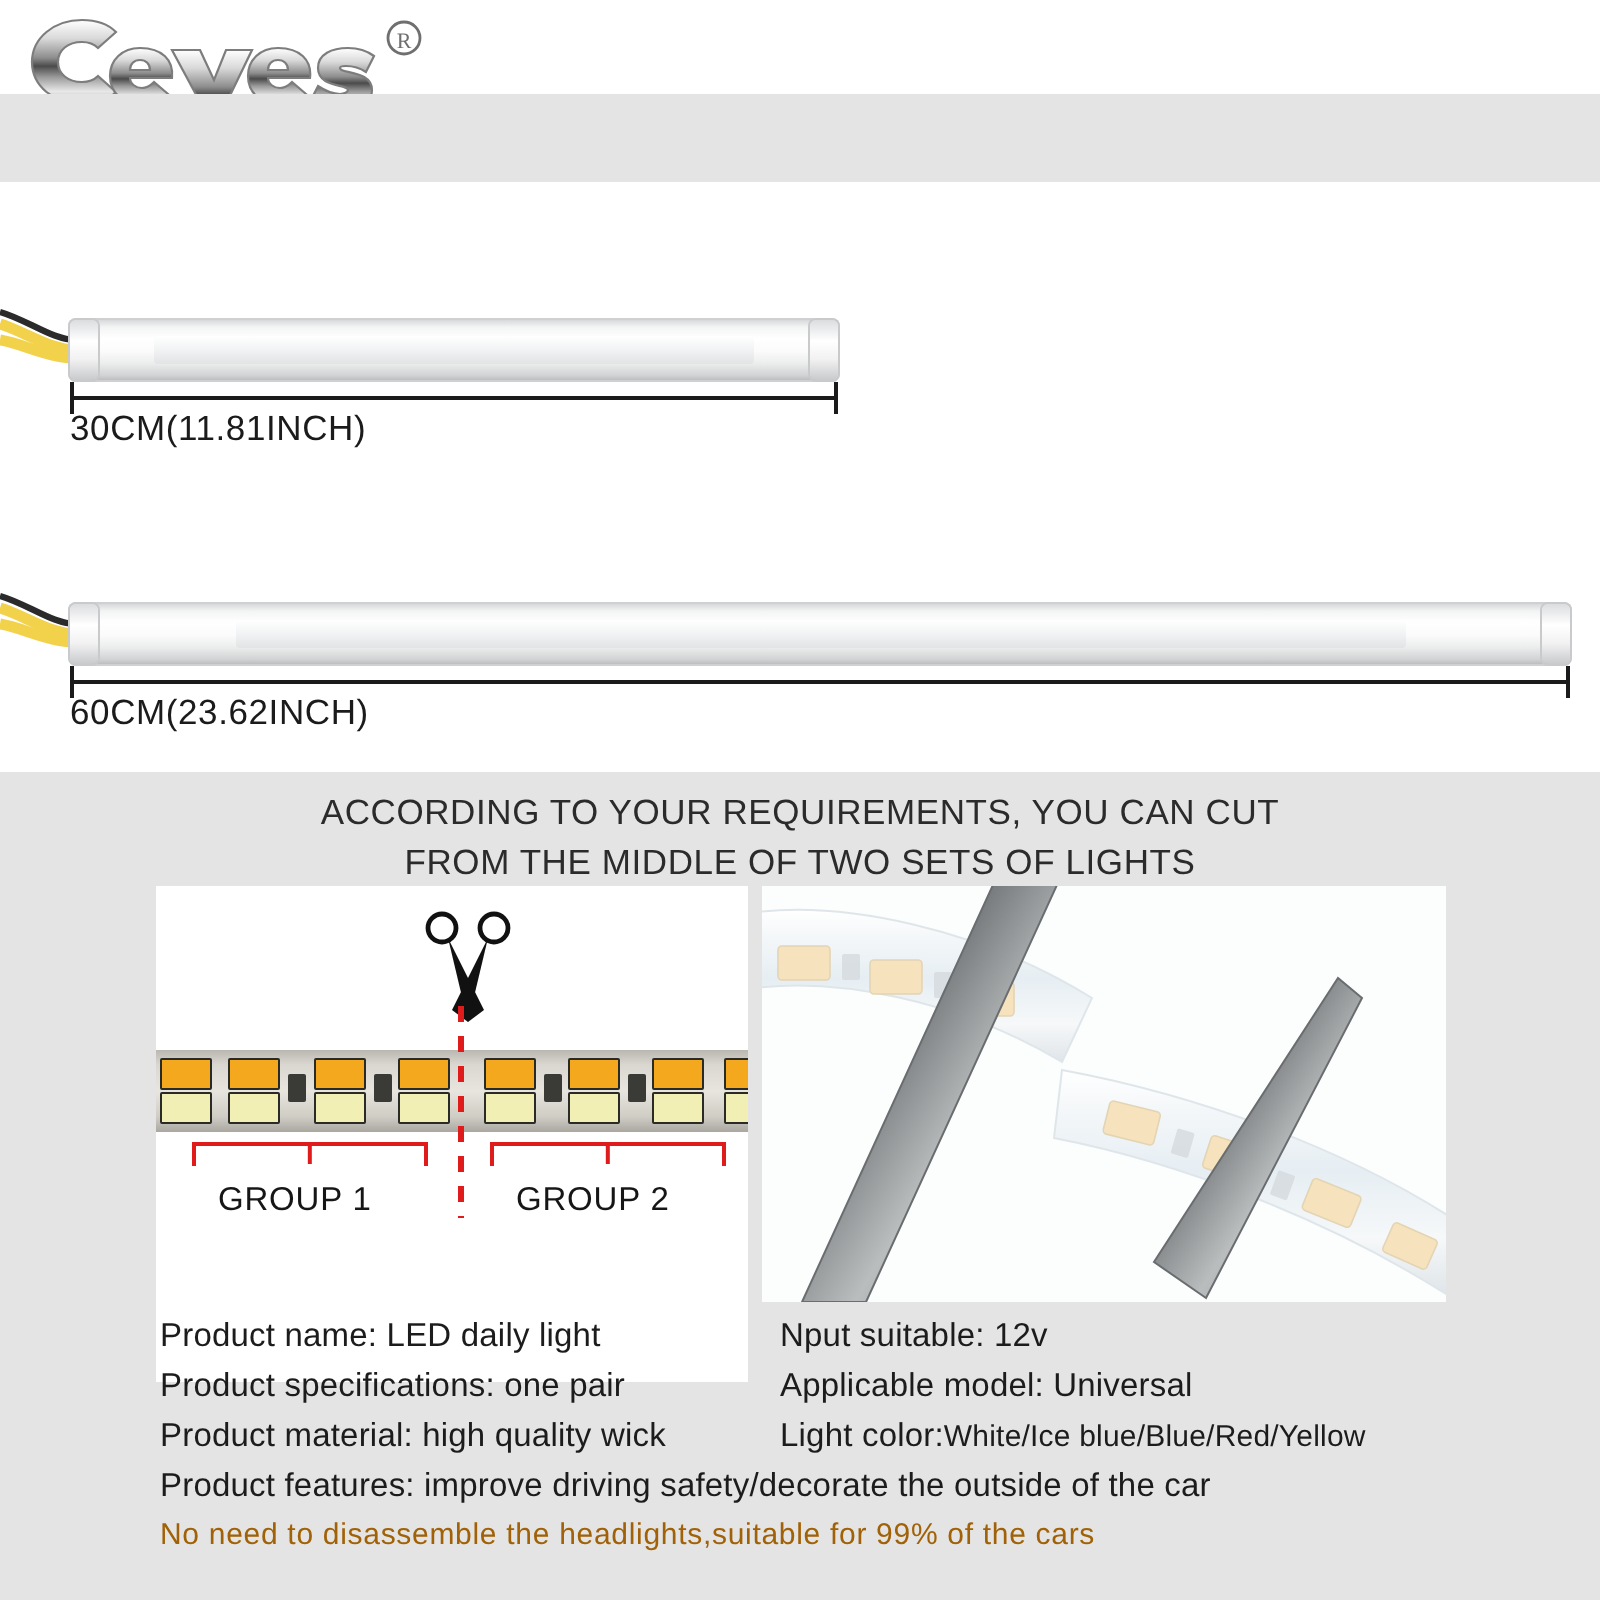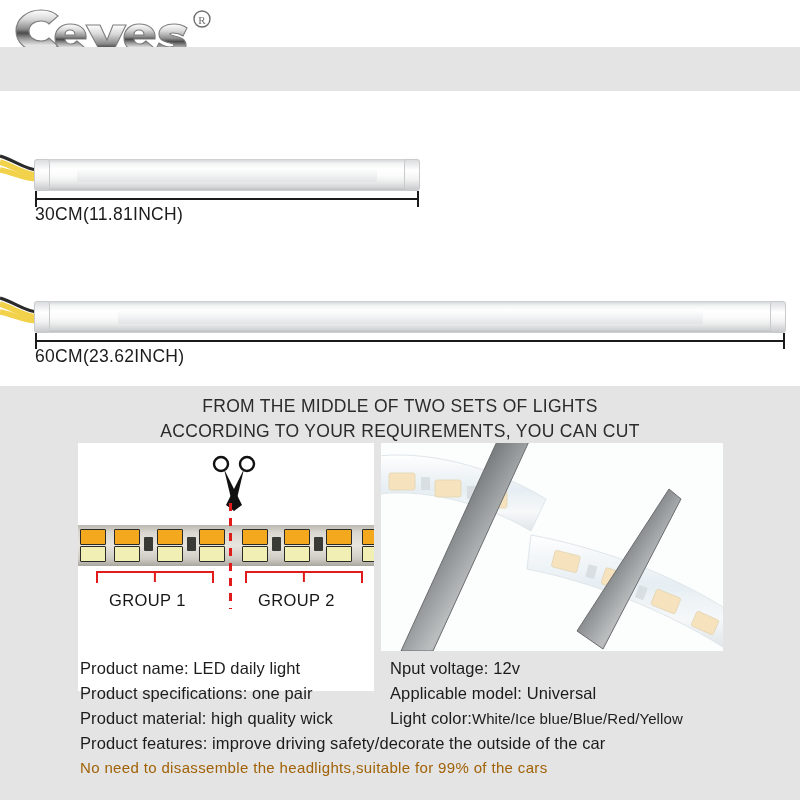--- a/index.html
+++ b/index.html
@@ -213,22 +213,22 @@
         <div class="tick l"></div>
         <div class="tick r"></div>
         <div class="label">60CM(23.62INCH)</div>
       </div>
     </div>
   </div>
 
   <div class="mid-section">
 
     <div class="cut-heading">
+      <div>ACCORDING TO YOUR REQUIREMENTS, YOU CAN CUT</div>
       <div>FROM THE MIDDLE OF TWO SETS OF LIGHTS</div>
-      <div>ACCORDING TO YOUR REQUIREMENTS, YOU CAN CUT</div>
     </div>
 
     <div class="photo photo-left">
 
       <div class="pcb">
         <div class="led" style="left:6px;top:4px;"></div>
         <div class="led bot" style="left:6px;top:21px;"></div>
         <div class="led" style="left:40px;top:4px;"></div>
         <div class="led bot" style="left:40px;top:21px;"></div>
         <div class="res" style="left:70px;top:12px;"></div>
@@ -323,21 +323,21 @@
 
         <path d="M222 206 L196 188 L288 46 L300 56 Z" fill="url(#blade)" stroke="#6a6d6f" stroke-width="1"></path>
       </svg>
     </div>
 
     <div class="specs">
       <div class="spec-line spec-left" style="top:0px;">Product name: LED daily light</div>
       <div class="spec-line spec-left" style="top:25px;">Product specifications: one pair</div>
       <div class="spec-line spec-left" style="top:50px;">Product material: high quality wick</div>
 
-      <div class="spec-line spec-right" style="top:0px;">Nput voltage: 12v</div>
+      <div class="spec-line spec-right" style="top:0px;">Nput suitable: 12v</div>
       <div class="spec-line spec-right" style="top:25px;">Applicable model: Universal</div>
       <div class="spec-line spec-right" style="top:50px;">
         <span>Light color:</span><span class="spec-small">White/Ice blue/Blue/Red/Yellow</span>
       </div>
 
       <div class="spec-line spec-left" style="top:75px;">Product features: improve driving safety/decorate the outside of the car</div>
       <div class="spec-note" style="top:100px;">No need to disassemble the headlights,suitable for 99% of the cars</div>
     </div>
   </div>
 </div>

